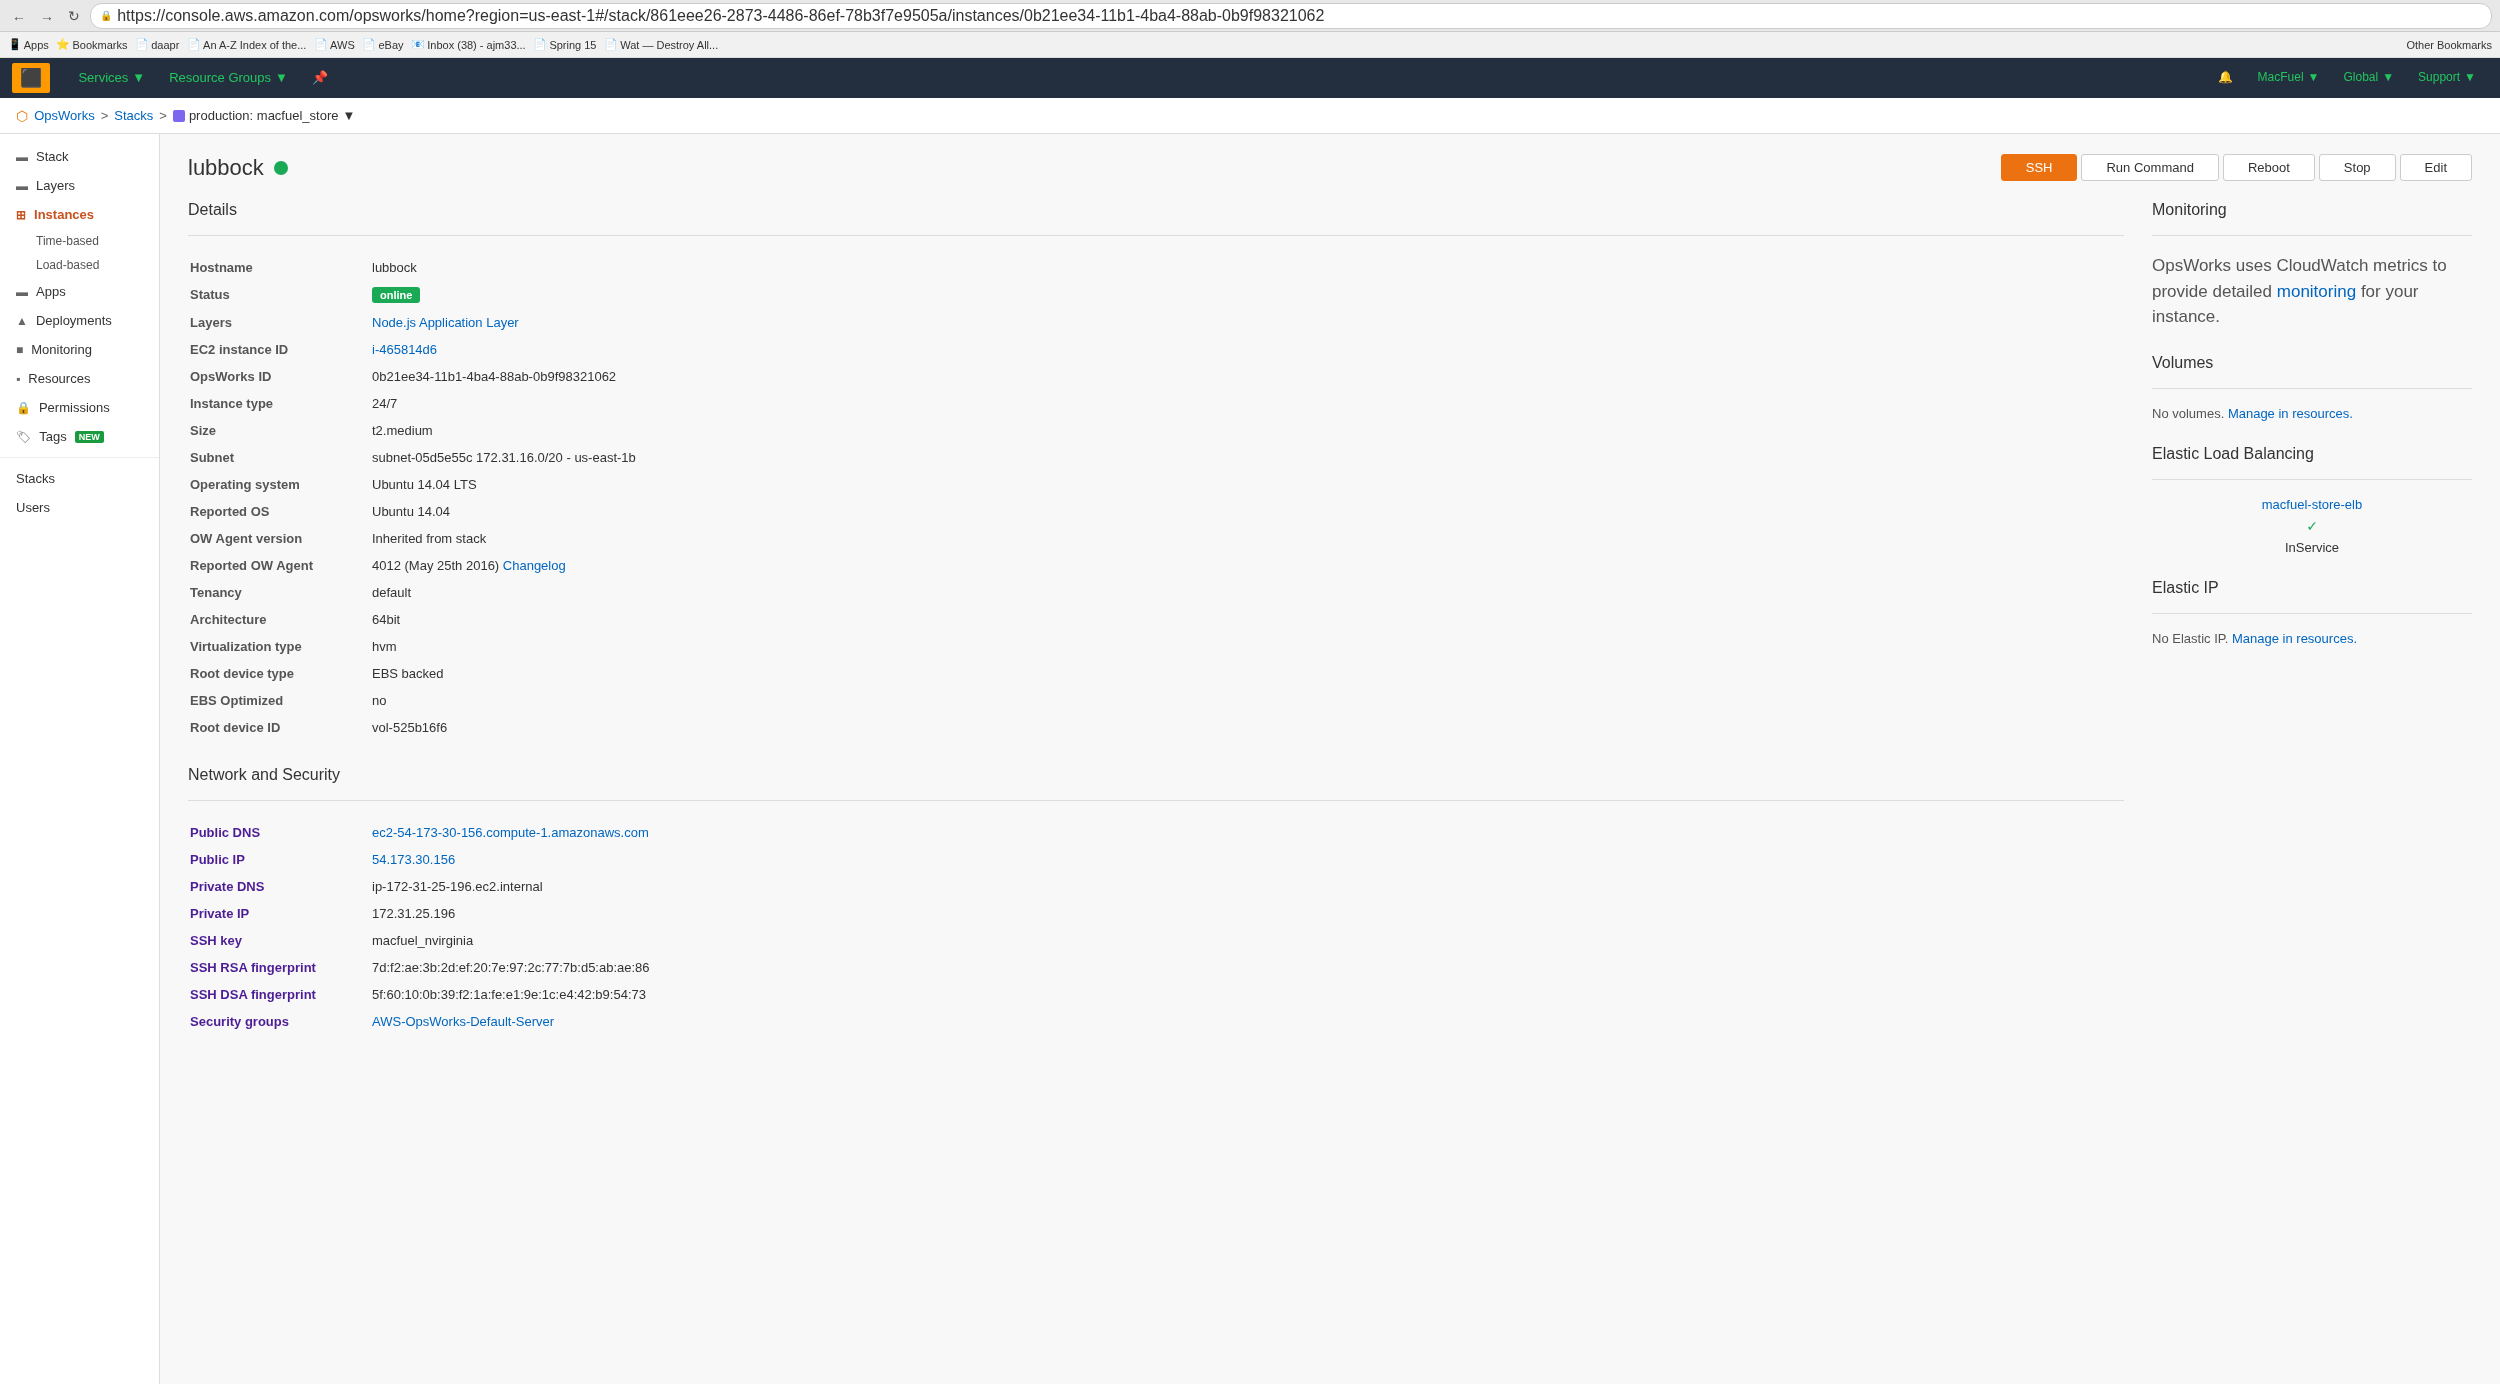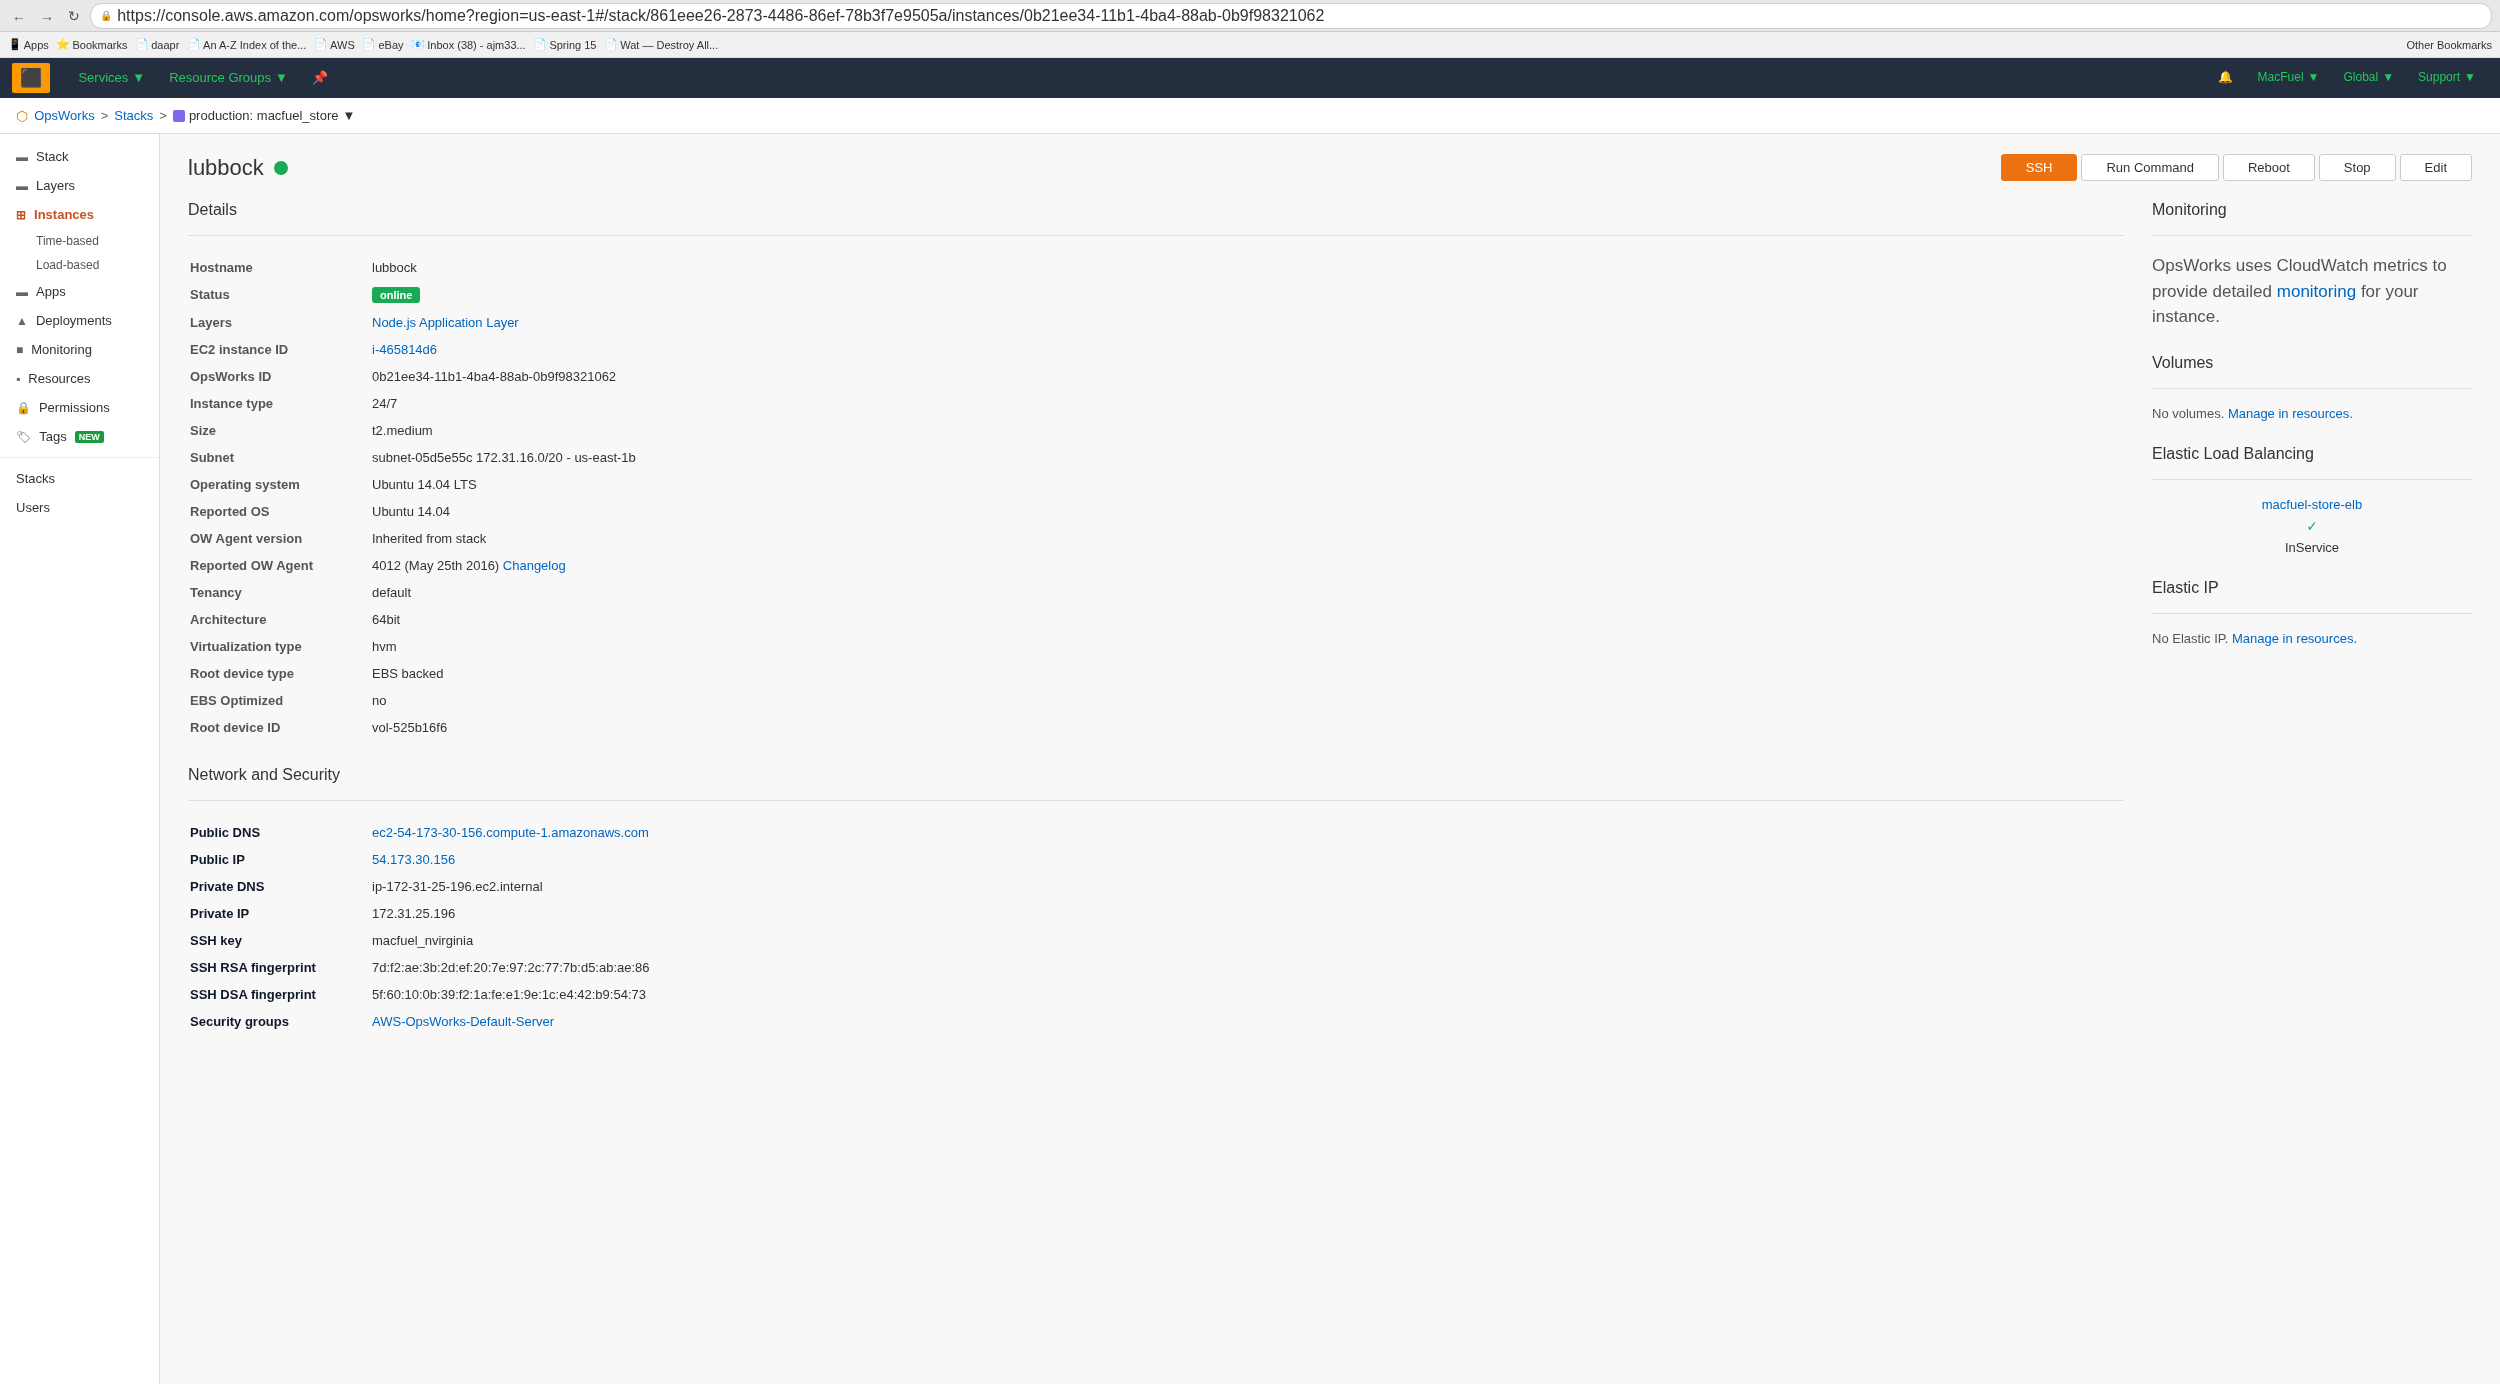--- a/index.html
+++ b/index.html
@@ -73,21 +73,21 @@
     .right-section { margin-bottom: 24px; }
     .right-section .section-title { font-size: 16px; }
     .section-desc { font-size: 17px; color: #555; line-height: 1.5; }
     .elb-item { display: flex; align-items: center; gap: 6px; font-size: 13px; flex-direction: column; }
     .check-green { color: #1aaa55; font-size: 14px; }
     .no-data { font-size: 13px; color: #555; }
 
     
     .network-table { width: 100%; }
     .network-table tr td { padding: 5px 0; vertical-align: top; font-size: 13px; }
-    .network-table tr td:first-child { font-weight: 600; color: #0f172a; width: 180px; }
+    .network-table tr td:first-child { font-weight: 600; color: #4c1d95; width: 180px; }
     .network-table tr td:last-child { color: #333; }
   </style>
 </head>
 <body>
 
 <div class="browser-bar">
   <button class="browser-nav-btn">←</button>
   <button class="browser-nav-btn">→</button>
   <button class="browser-nav-btn">↻</button>
   <div class="browser-url-bar">

